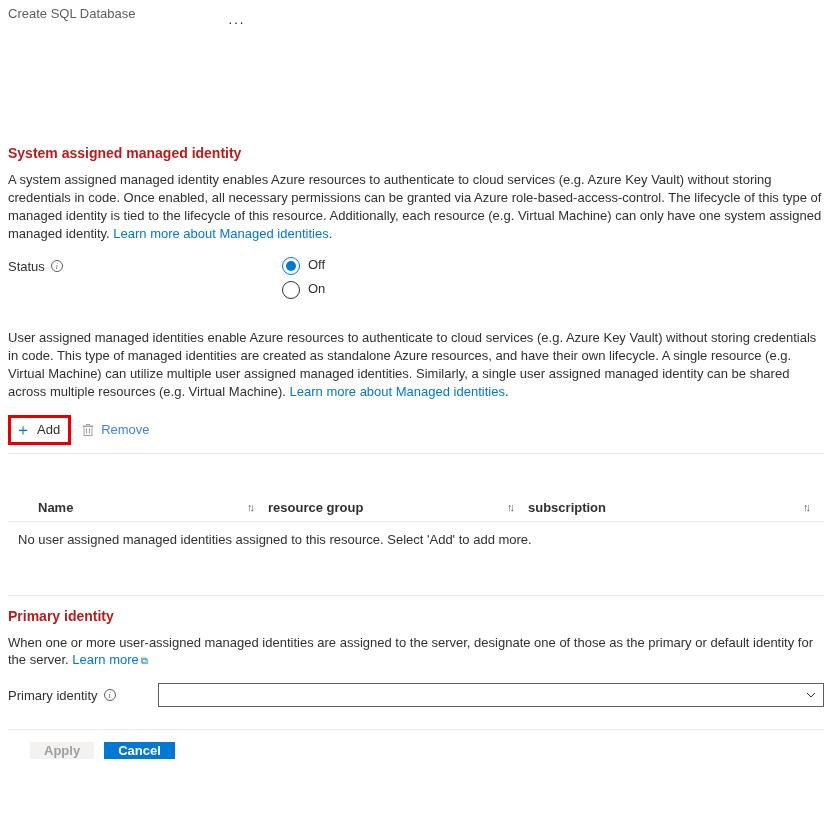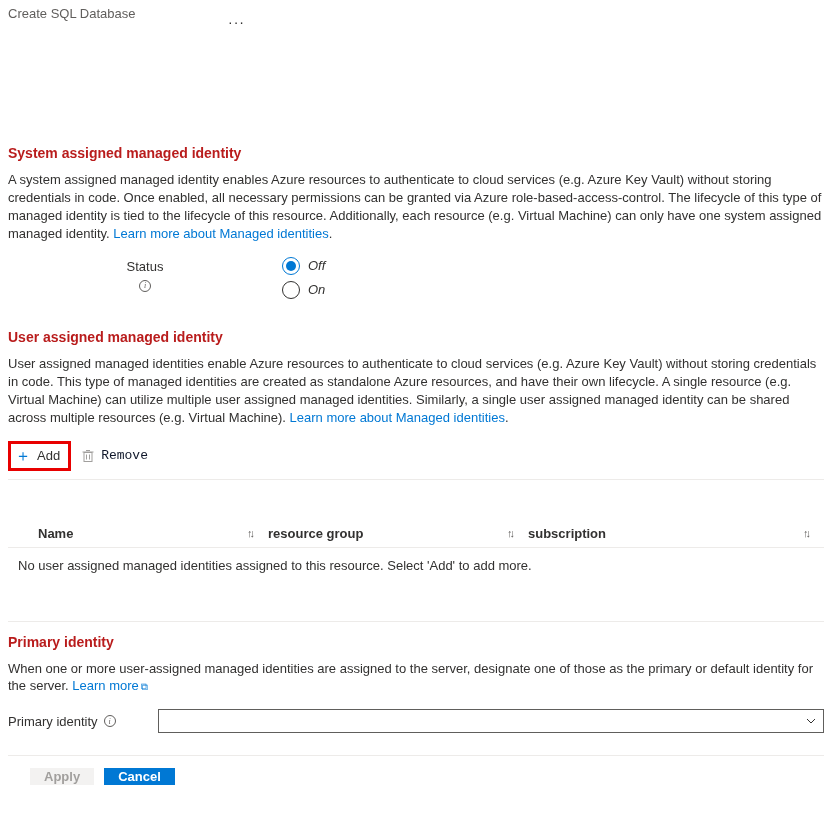--- a/index.html
+++ b/index.html
@@ -67,21 +67,20 @@
       margin-bottom: 30px;
     }
     .field-label {
       width: 274px;
       font-size: 13px;
       color: #323130;
       display: flex;
       align-items: center;
       gap: 6px;
       padding-top: 2px;
-      flex-direction: column;
     }
     .info-icon {
       width: 12px;
       height: 12px;
       border: 1px solid #605e5c;
       border-radius: 50%;
       display: inline-flex;
       align-items: center;
       justify-content: center;
       font-size: 8px;
@@ -90,24 +89,22 @@
       font-family: serif;
       cursor: pointer;
     }
     .radio-group {
       display: flex;
       flex-direction: column;
       gap: 6px;
     }
     .radio-option {
       display: flex;
-      align-items: center;
       gap: 8px;
       cursor: pointer;
-      font-style: italic;
     }
     .radio-circle {
       width: 18px;
       height: 18px;
       border: 1px solid #323130;
       border-radius: 50%;
       display: flex;
       align-items: center;
       justify-content: center;
     }
@@ -140,23 +137,22 @@
     }
     .tool-btn {
       display: flex;
       align-items: center;
       gap: 6px;
       font-size: 13px;
       cursor: pointer;
       color: #323130;
     }
     .tool-btn.disabled {
-      color: #0f172a;
+      color: #3b82f6;
       cursor: default;
-      font-family: Liberation Mono, monospace;
     }
     .plus-icon {
       color: #0078d4;
       font-size: 16px;
       font-weight: 300;
       line-height: 1;
     }
     .trash-icon svg { display: block; }
     .table {
       margin-top: 40px;
@@ -278,21 +274,20 @@
         </div>
         <div class="radio-option">
           <div class="radio-circle"></div>
           <span class="radio-label">On</span>
         </div>
       </div>
     </div>
   </div>
 
   <div class="section section2">
-    <div class="section-heading">User assigned managed identity</div>
     <p class="body-text">
       <span>User assigned managed identities enable Azure resources to authenticate to cloud services (e.g. Azure Key Vault) without storing credentials in code. This type of managed identities are created as standalone Azure resources, and have their own lifecycle. A single resource (e.g. Virtual Machine) can utilize multiple user assigned managed identities. Similarly, a single user assigned managed identity can be shared across multiple resources (e.g. Virtual Machine). </span><a class="link">Learn more about Managed identities</a><span>.</span>
     </p>
 
     <div class="toolbar">
       <span class="add-btn-wrap">
         <span class="tool-btn">
           <span class="plus-icon">＋</span>
           <span>Add</span>
         </span>

